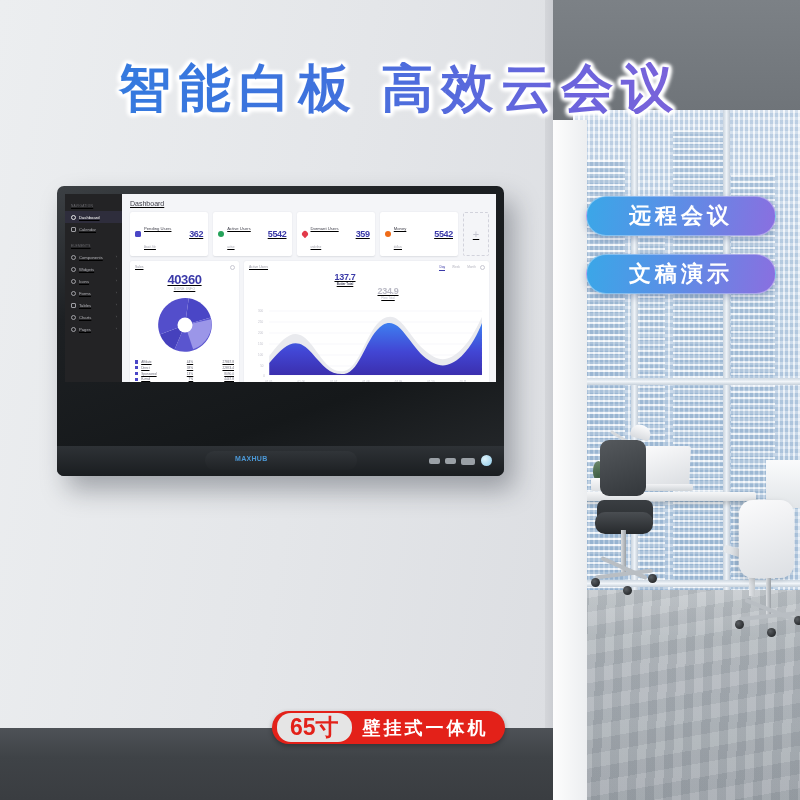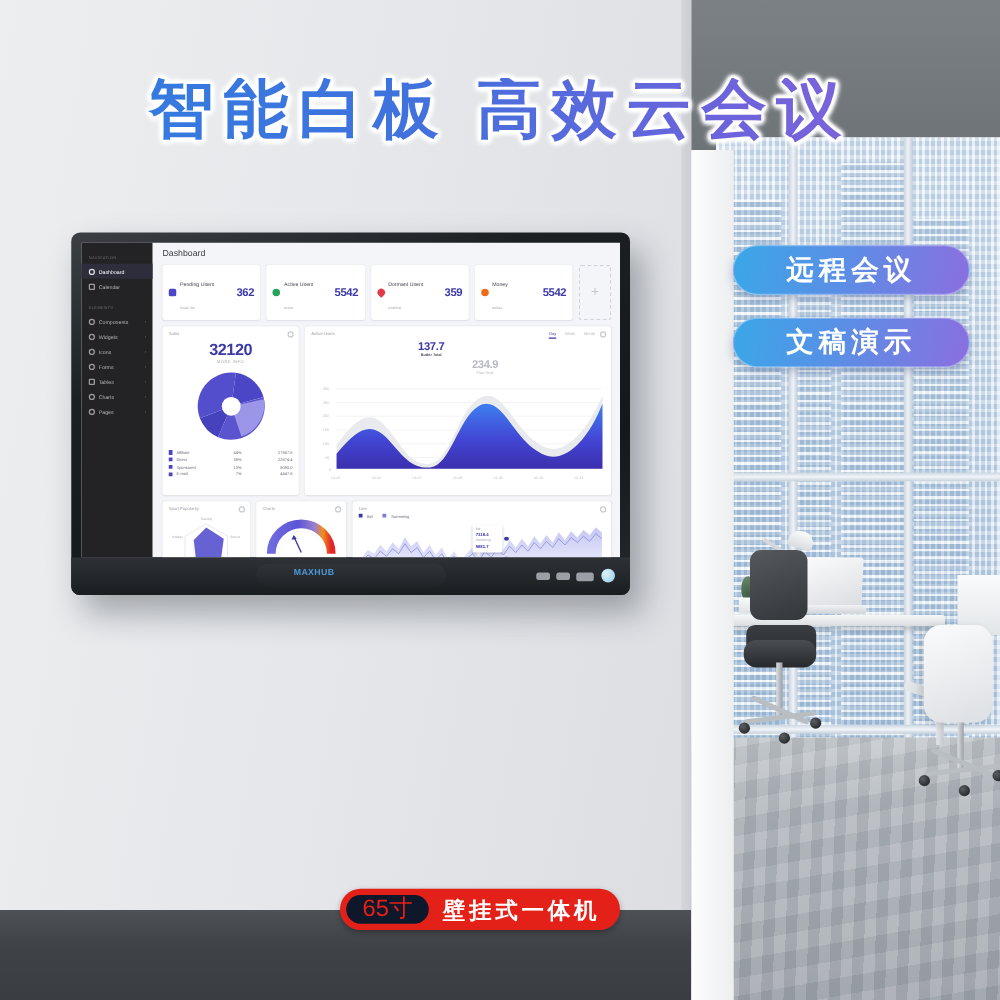--- a/index.html
+++ b/index.html
@@ -168,37 +168,38 @@
     border:1px solid rgba(255,255,255,.35);
   }
 
   
   .badge {
     position:absolute; left:272px; top:711px; height:33px; z-index:40;
     background:#e32119; border-radius:17px; display:flex; align-items:center;
     padding:0 16px 0 5px; box-shadow:0 2px 5px rgba(0,0,0,.3);
   }
   .badge-size {
-    background:#0f172a; color:#e32119; border-radius:14px;
-    padding:2px 13px; font-size:19px; font-weight:normal; line-height:1.05;
+    background:#e5e5e5; color:#e32119; border-radius:14px;
+    padding:2px 13px; font-size:23px; font-weight:bold; line-height:1.05;
   }
   .badge-text {
     color:#fff; font-size:18px; font-weight:bold; letter-spacing:3px; margin-left:11px;
   }
 
   
   .tv {
     position:absolute; left:57px; top:186px; width:447px; height:290px;
     background:linear-gradient(160deg,#3c4044,#1d2023 30%,#15181a 70%,#26292c);
     border-radius:7px; padding:8px 8px 0 8px; z-index:30;
     box-shadow:10px 14px 26px rgba(30,35,45,.35);
   }
   .tv-screen {
-    position:relative; width:431px; height:252px; background:#f3f4f7;
+    position:relative; width:431px; height:188px; background:#f3f4f7;
     overflow:hidden;
+    text-decoration:underline;
   }
   .tv-bottom {
     position:absolute; left:0; bottom:0; width:447px; height:30px;
     background:linear-gradient(180deg,#2e3236,#1a1d20);
     border-radius:0 0 7px 7px; display:flex; align-items:center;
   }
   .tv-logo {
     position:absolute; left:178px; top:9px; font-size:7px; color:#4e9fe0;
     font-weight:bold; letter-spacing:.3px; opacity:.95;
   }
@@ -491,21 +492,21 @@
           </div>
 
           <div class="stat-add">+</div>
         </div>
 
         <div class="row2">
 
           <div class="card donut-card">
             <div class="card-title">Sales</div>
             <div class="card-gear"></div>
-            <div class="donut-total">32120</div>
+            <div class="donut-total">40360</div>
             <div class="donut-sub">MORE INFO</div>
             <div class="donut-wrap">
               <svg width="62" height="62" viewBox="0 0 62 62">
                 <circle cx="31" cy="31" r="24" fill="none" stroke="#ece9fb" stroke-width="1"></circle>
                 <path d="M31 31 L31 4 A27 27 0 0 1 55.5 20 L31 31 Z" fill="#4a46c6" transform="rotate(8 31 31)"></path>
                 <path d="M31 31 L55.5 20 A27 27 0 0 1 24 57 L31 31 Z" fill="#5a55cf" transform="rotate(8 31 31)"></path>
                 <path d="M31 31 L24 57 A27 27 0 0 1 7.5 44 L31 31 Z" fill="#4641bd" transform="rotate(8 31 31)"></path>
                 <path d="M31 31 L7.5 44 A27 27 0 0 1 31 4 L31 31 Z" fill="#534ecb" transform="rotate(8 31 31)"></path>
                 <path d="M31 31 L55.5 20 A27 27 0 0 1 44 53 L31 31 Z" fill="#9b96e8" transform="rotate(12 31 31)"></path>
                 <circle cx="31" cy="31" r="7.5" fill="#fff"></circle>

